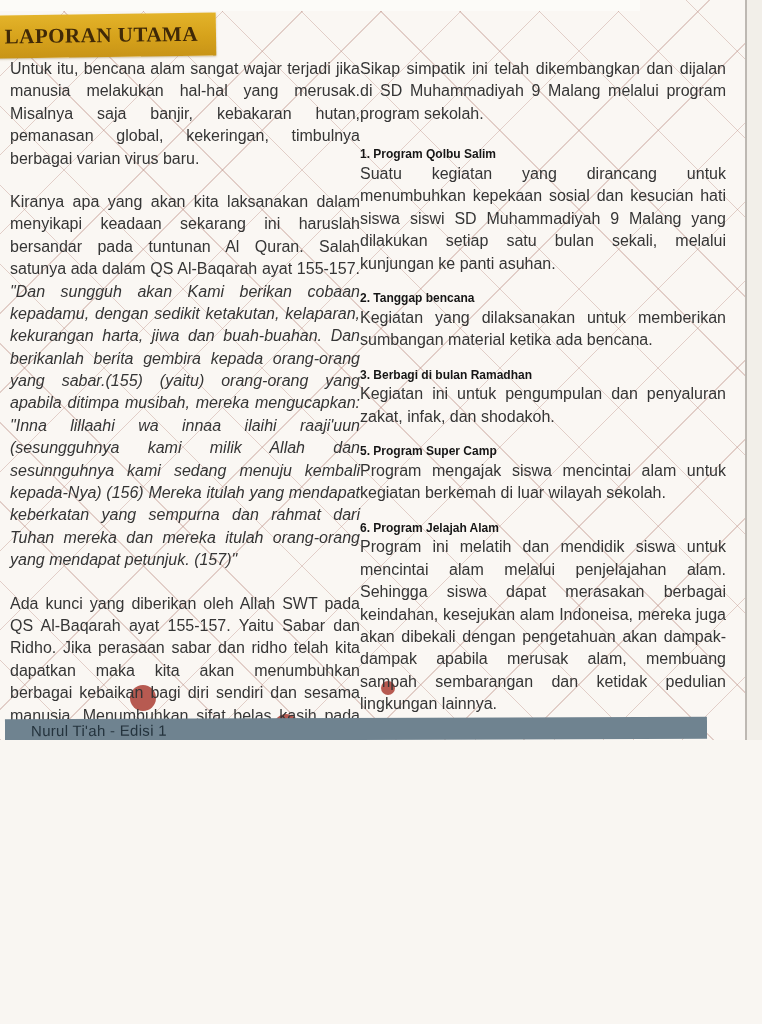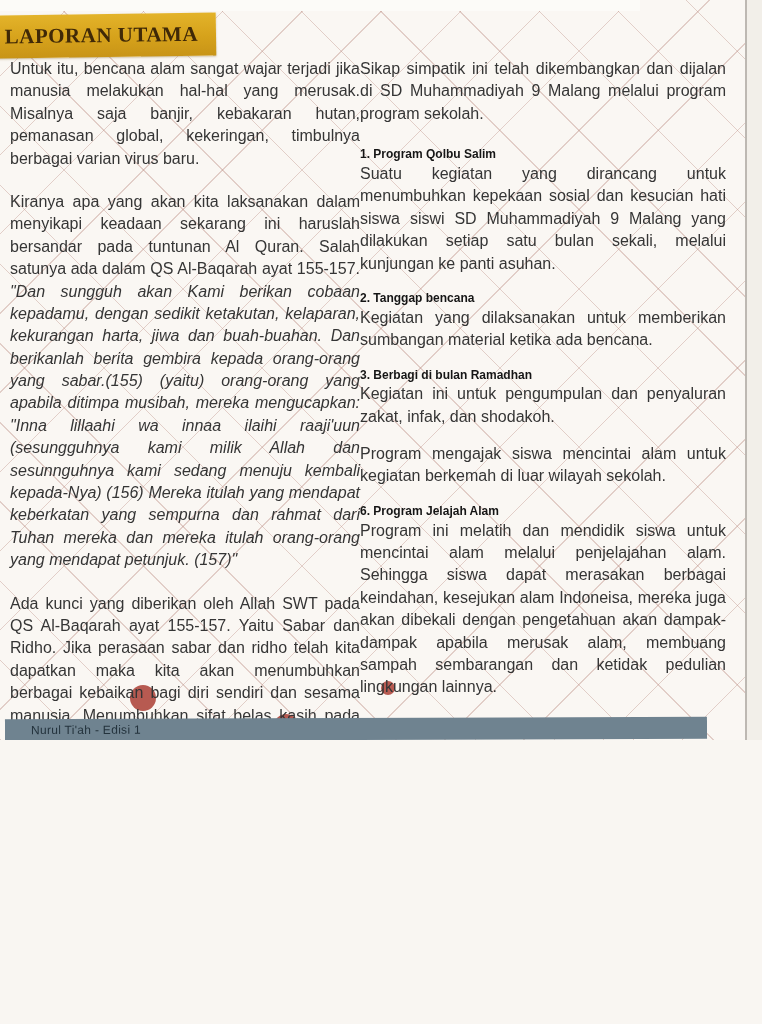--- a/index.html
+++ b/index.html
@@ -51,21 +51,21 @@
   
   .illus{position:absolute;left:28px;top:752px;width:336px;height:263px;z-index:0;}
 
   
   .footer-bar{
     position:absolute;left:5px;bottom:0;width:702px;height:22px;z-index:6;
     background:#6f8390;display:flex;align-items:center;
     padding-left:26px;box-sizing:border-box;
     transform:rotate(-0.2deg);
   }
-  .footer-bar span{font-size:12px;color:#24333d;letter-spacing:.3px;}
+  .footer-bar span{font-size:15px;color:#24333d;letter-spacing:.3px;}
 </style>
 </head>
 <body>
 
 <div class="page">
 
   <div class="top-strip"></div>
   <div class="page-edge-strip"></div>
   <div class="page-edge-line"></div>
 
@@ -148,20 +148,21 @@
       </div>
       <div class="program">
         <h3>2. Tanggap bencana</h3>
         <p>Kegiatan yang dilaksanakan untuk memberikan sumbangan material ketika ada bencana.</p>
       </div>
       <div class="program">
         <h3>3. Berbagi di bulan Ramadhan</h3>
         <p>Kegiatan ini untuk pengumpulan dan penyaluran zakat, infak, dan shodakoh.</p>
       </div>
       <div class="program">
+        <h3>5. Program Super Camp</h3>
         <p>Program mengajak siswa mencintai alam untuk kegiatan berkemah di luar wilayah sekolah.</p>
       </div>
       <div class="program">
         <h3>6. Program Jelajah Alam</h3>
         <p>Program ini melatih dan mendidik siswa untuk mencintai alam melalui penjelajahan alam. Sehingga siswa dapat merasakan berbagai keindahan, kesejukan alam Indoneisa, mereka juga akan dibekali dengan pengetahuan akan dampak-dampak apabila merusak alam, membuang sampah sembarangan dan ketidak pedulian lingkungan lainnya.</p>
       </div>
     </div>
   </div>
 
   <div class="footer-bar">

